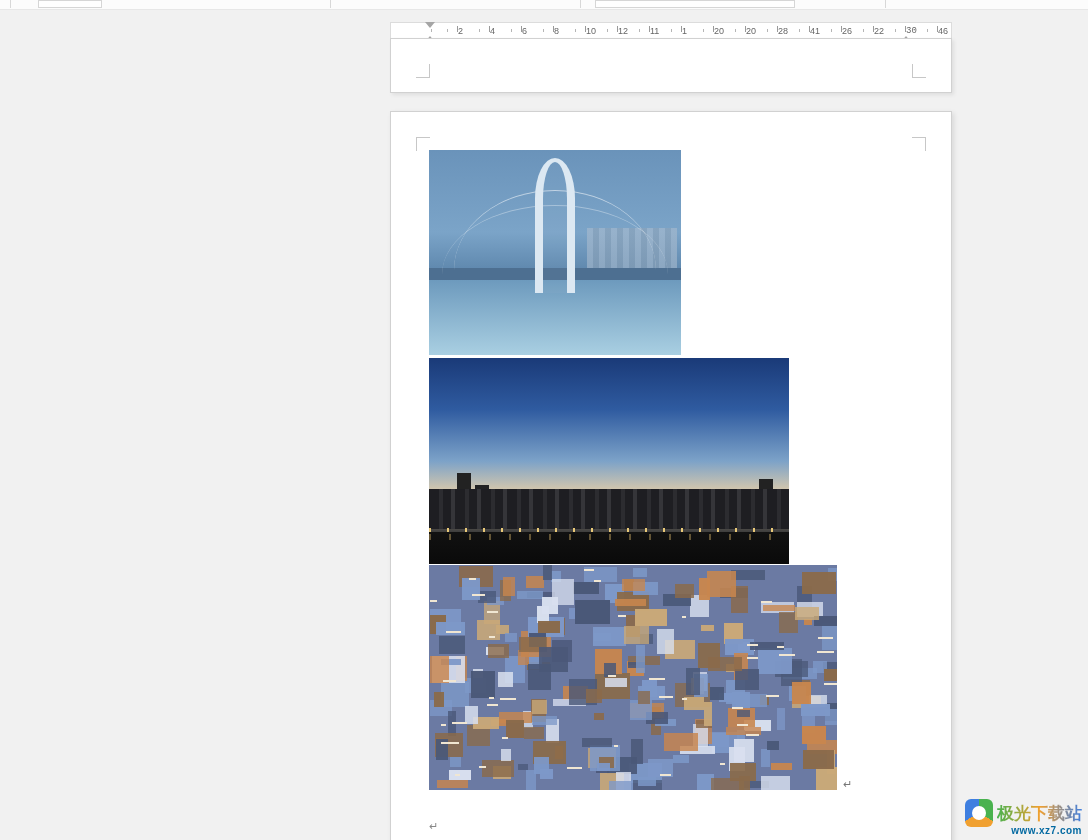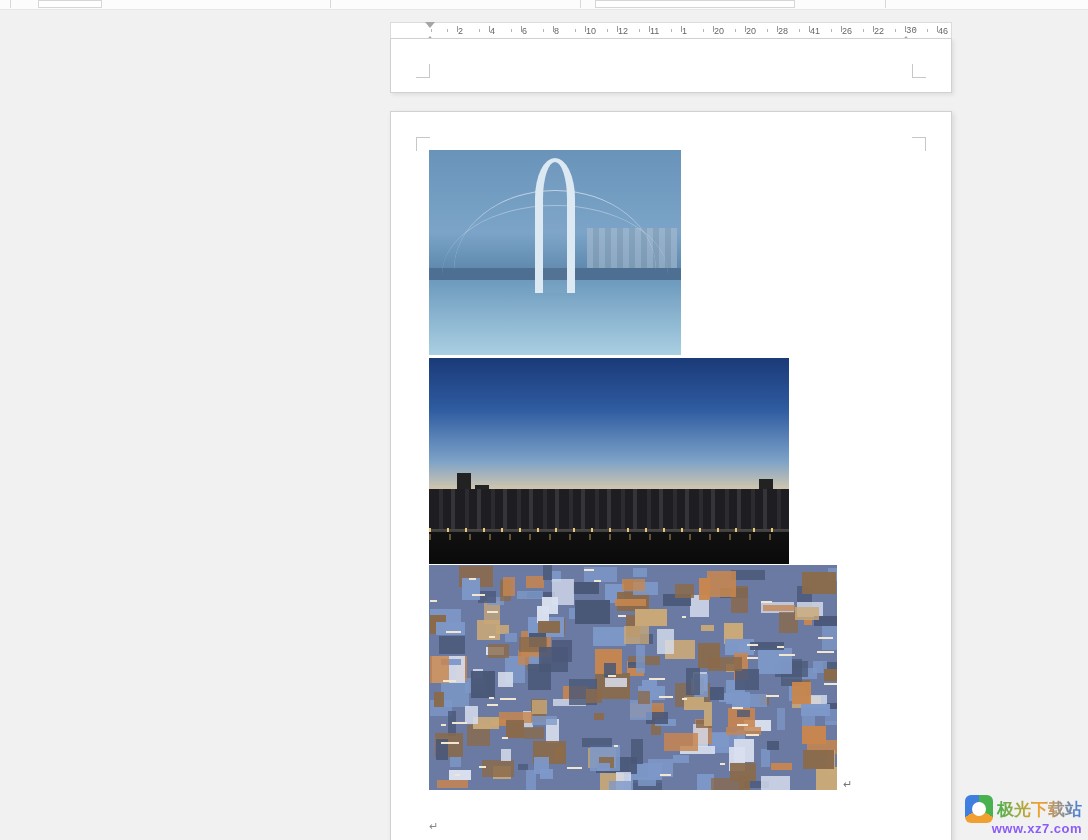--- a/index.html
+++ b/index.html
@@ -195,21 +195,21 @@
     pointer-events:none;
   }
   .wm-row{display:flex;align-items:center;justify-content:flex-end;gap:4px;}
   .wm-logo{
     width:28px;height:28px;border-radius:6px;
     background: conic-gradient(#49b24f 0 120deg,#f0a030 120deg 240deg,#3f7fe0 240deg 360deg);
     position:relative;
   }
   .wm-logo::after{content:"";position:absolute;inset:7px;background:#fff;border-radius:50%;}
   .wm-text{font-size:17px;font-weight:bold;background:linear-gradient(90deg,#49b24f,#f0a030,#3f7fe0);-webkit-background-clip:text;color:transparent;}
-  .wm-url{font-size:13px;color:#8b5cf6;font-weight:bold;letter-spacing:0.5px;margin-top:-2px;text-align:right;}
+  .wm-url{font-size:10px;color:#0369a1;font-weight:bold;letter-spacing:0.5px;margin-top:-2px;text-align:right;}
 
 </style>
 </head>
 <body>
 
 <div class="toolbar">
   <div class="tb-divider" style="left:10px"></div>
   <div class="tb-box" style="left:38px;width:64px"></div>
   <div class="tb-divider" style="left:330px"></div>
   <div class="tb-divider" style="left:580px"></div>

